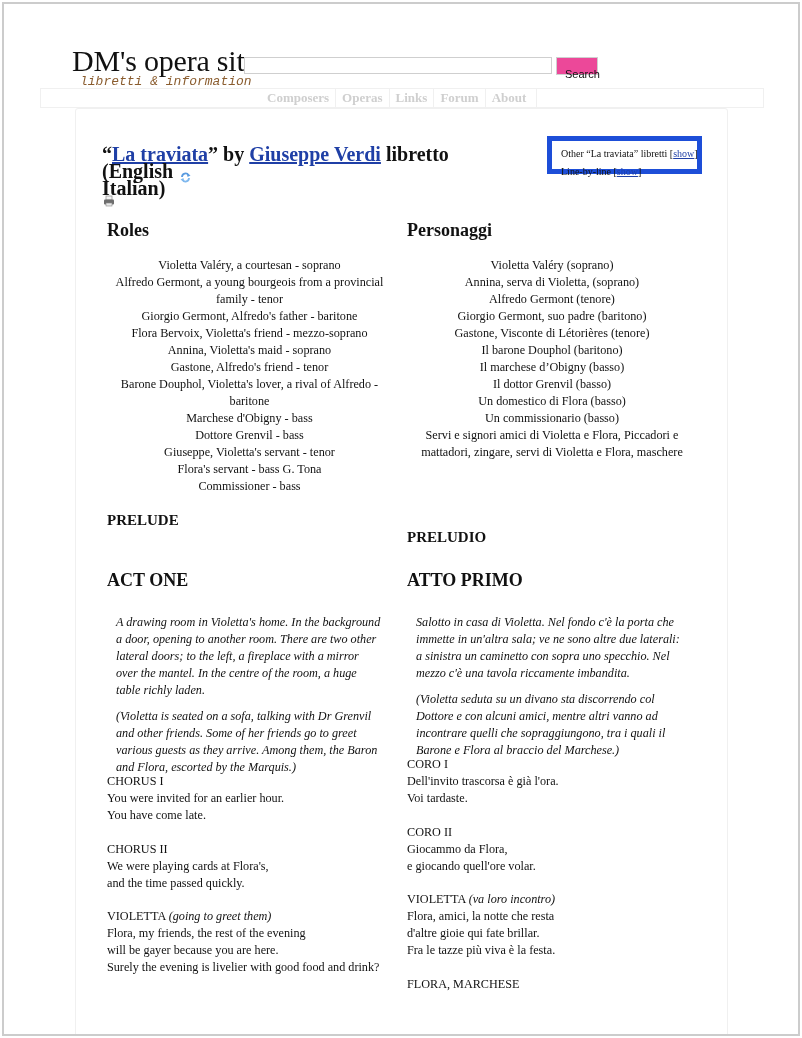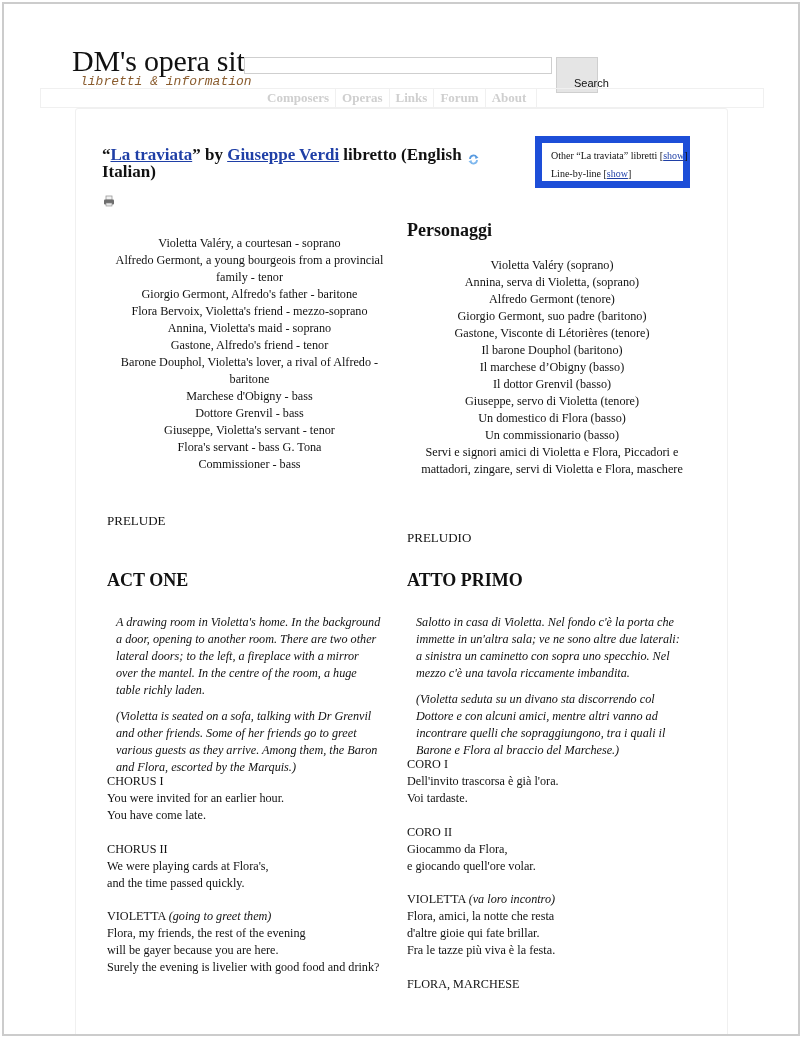--- a/index.html
+++ b/index.html
@@ -19,21 +19,21 @@
     position: absolute; left: 76px; top: 70px; font-size: 13px; font-style: italic;
     color: #8a5c2e; font-family: Liberation Mono, monospace;
   }
   .search-input {
     position: absolute; left: 240px; top: 53px; width: 306px; height: 15px;
     border: 1px solid #cfcfcf; padding: 0; margin: 0; background: #fff;
     box-sizing: content-box;
   }
   .search-button {
     position: absolute; left: 552px; top: 53px; height: 17px; width: 42px;
-    border: 1px solid #cfcfcf; background: #e5e5e5; padding: 17px; margin: 0;
+    border: 1px solid #cfcfcf; background: #ec4899; padding: 8px; margin: 0;
     font-family: "Liberation Sans", sans-serif; font-size: 11px; color: #111;
     text-align: center; line-height: 17px;
   }
   .navbar {
     position: absolute; left: 36px; top: 84px; width: 722px; height: 18px;
     border: 1px solid #f0f0f0;
   }
   .nav-items {
     position: absolute; left: 220px; top: 0; display: flex; height: 18px;
   }
@@ -42,50 +42,50 @@
     color: #cfcfcf; padding: 0 6px; line-height: 18px; border-right: 1px solid #f0f0f0;
     cursor: pointer;
   }
   .nav-item:last-child { padding-right: 10px; }
   .content {
     position: absolute; left: 71px; top: 104px; width: 651px; height: 960px;
     border: 1px solid #f0f0f0; border-radius: 3px;
   }
   .page-heading {
     position: absolute; left: 26px; top: 37px; width: 400px;
-    font-size: 17px; font-weight: bold; line-height: 17px;
+    font-size: 20px; font-weight: bold; line-height: 17px;
   }
   .page-heading a { color: #1f3fa6; text-decoration: underline; }
   .translate-icon {
     display: inline-block; width: 11px; height: 11px; vertical-align: middle;
     margin-left: 2px;
   }
   .print-icon {
     position: absolute; left: 27px; top: 84px; width: 12px; height: 12px;
   }
   .sidebox {
-    position: absolute; left: 459px; top: 27px; width: 155px; height: 52px;
-    border: 7px solid #1d4ed8; font-size: 10px; padding: 0 0 0 9px; box-sizing: border-box;
+    position: absolute; left: 471px; top: 27px; width: 155px; height: 38px;
+    border: 5px solid #1d4ed8; font-size: 10px; padding: 0 0 0 9px; box-sizing: border-box;
   }
   .sidebox .row { position: absolute; left: 9px; white-space: nowrap; }
   .sidebox .row1 { top: 7px; }
   .sidebox .row2 { top: 25px; }
   .sidebox a { color: #1f3fa6; text-decoration: underline; }
   .col {
     position: absolute; top: 110px; width: 285px; font-size: 12.2px; line-height: 17px;
   }
   .col.left { left: 31px; }
   .col.right { left: 331px; width: 290px; }
   .col h2 {
     margin: 0; font-size: 18px; font-weight: bold; line-height: 22px; height: 22px;
   }
   .roles { margin-top: 16px; text-align: center; }
   .role { display: block; }
   .section-label {
-    font-weight: normal; font-size: 13px; position: absolute;
+    font-weight: bold; font-size: 15px; position: absolute;
   }
   .act-head {
     position: absolute; font-size: 18px; font-weight: bold; line-height: 22px; margin: 0;
   }
   .stage {
     position: absolute; font-style: italic; width: 285px;
   }
   .stage p { margin: 9px; }
   .block { position: absolute; }
   .block .line { display: block; white-space: nowrap; }
@@ -138,20 +138,21 @@
     <div class="sidebox">
       <div class="row row1">
         <span>Other “La traviata” libretti [</span><a href="#">show</a><span>]</span>
       </div>
       <div class="row row2">
         <span>Line-by-line [</span><a href="#">show</a><span>]</span>
       </div>
     </div>
 
     <div class="col left">
+      <h2>Roles</h2>
       <div class="roles">
         <span class="role">Violetta Valéry, a courtesan - soprano</span>
         <span class="role">Alfredo Germont, a young bourgeois from a provincial family - tenor</span>
         <span class="role">Giorgio Germont, Alfredo's father - baritone</span>
         <span class="role">Flora Bervoix, Violetta's friend - mezzo-soprano</span>
         <span class="role">Annina, Violetta's maid - soprano</span>
         <span class="role">Gastone, Alfredo's friend - tenor</span>
         <span class="role">Barone Douphol, Violetta's lover, a rival of Alfredo - baritone</span>
         <span class="role">Marchese d'Obigny - bass</span>
         <span class="role">Dottore Grenvil - bass</span>
@@ -187,21 +188,20 @@
       <h2>Personaggi</h2>
       <div class="roles">
         <span class="role">Violetta Valéry (soprano)</span>
         <span class="role">Annina, serva di Violetta, (soprano)</span>
         <span class="role">Alfredo Germont (tenore)</span>
         <span class="role">Giorgio Germont, suo padre (baritono)</span>
         <span class="role">Gastone, Visconte di Létorières (tenore)</span>
         <span class="role">Il barone Douphol (baritono)</span>
         <span class="role">Il marchese d’Obigny (basso)</span>
         <span class="role">Il dottor Grenvil (basso)</span>
-        <span class="role">Giuseppe, servo di Violetta (tenore)</span>
         <span class="role">Un domestico di Flora (basso)</span>
         <span class="role">Un commissionario (basso)</span>
         <span class="role">Servi e signori amici di Violetta e Flora, Piccadori e mattadori, zingare, servi di Violetta e Flora, maschere</span>
       </div>
       <div class="section-label" style="top:310px;">PRELUDIO</div>
       <h2 class="act-head" style="top:350px;">ATTO PRIMO</h2>
       <div class="stage" style="top:386px; width:290px;">
         <p>Salotto in casa di Violetta. Nel fondo c'è la porta che immette in un'altra sala; ve ne sono altre due laterali: a sinistra un caminetto con sopra uno specchio. Nel mezzo c'è una tavola riccamente imbandita.</p>
         <p>(Violetta seduta su un divano sta discorrendo col Dottore e con alcuni amici, mentre altri vanno ad incontrare quelli che sopraggiungono, tra i quali il Barone e Flora al braccio del Marchese.)</p>
       </div>

